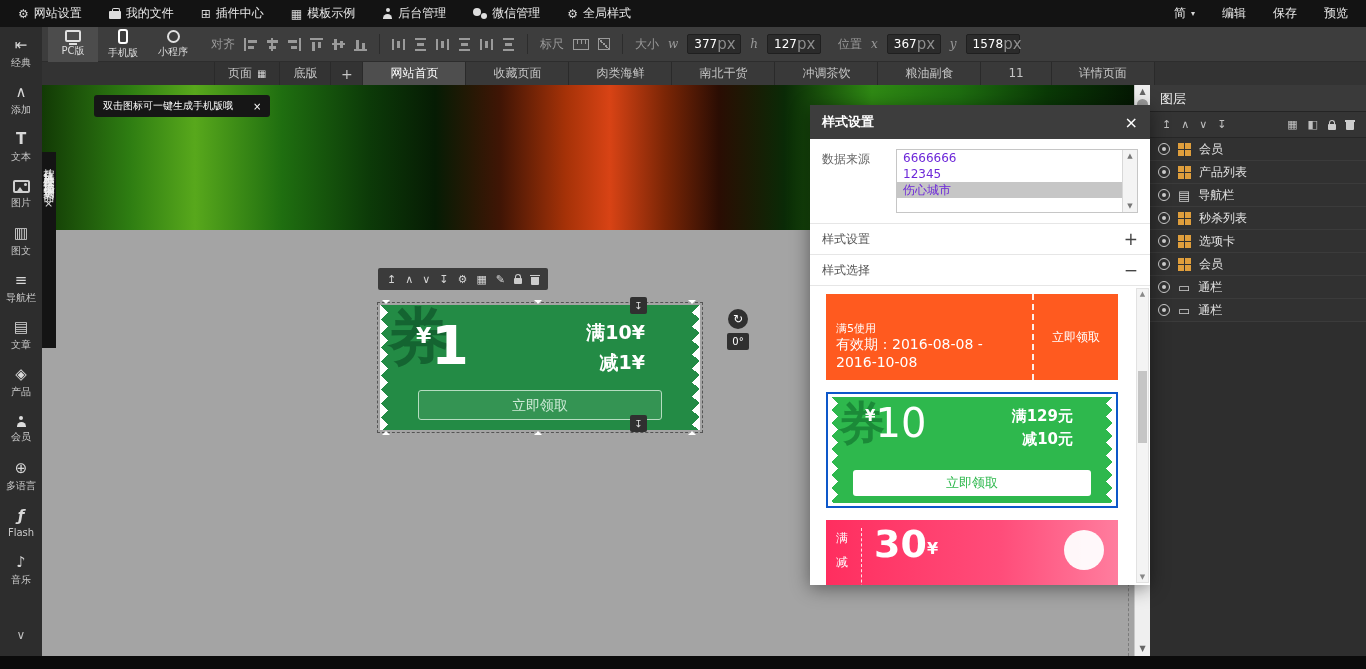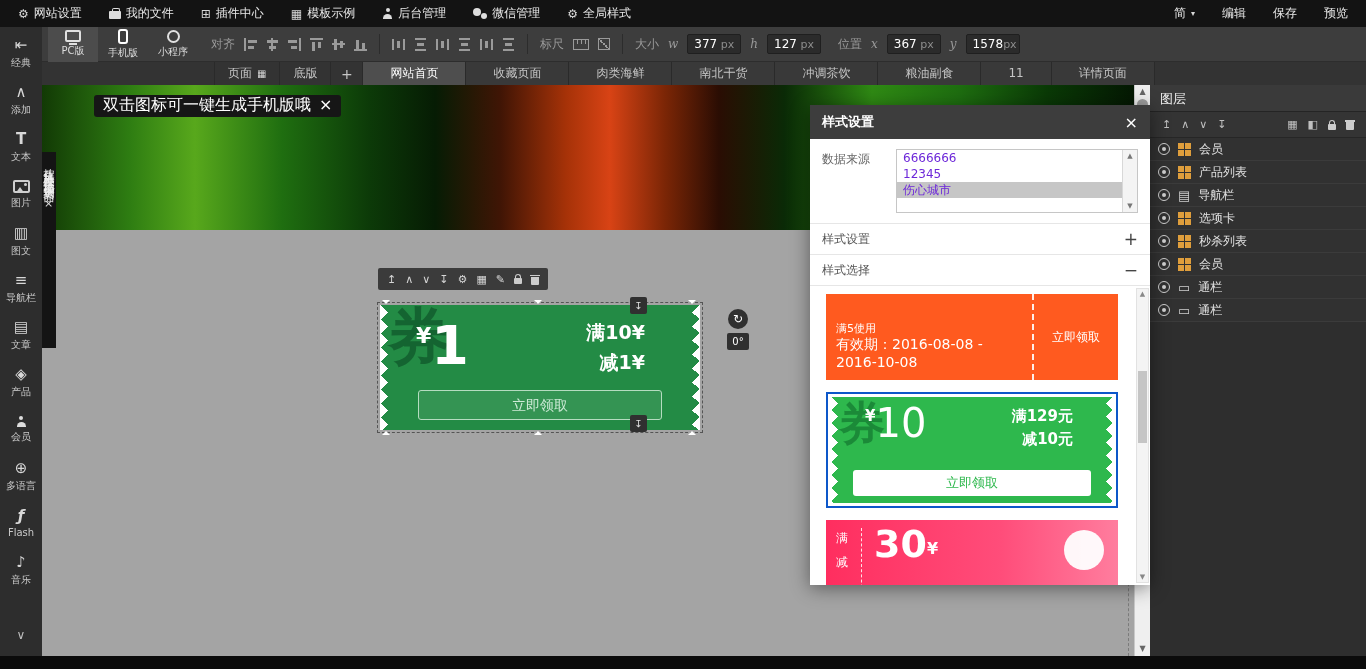--- a/index.html
+++ b/index.html
@@ -31,21 +31,21 @@
   .ia.am{background:linear-gradient(#9a9a9a,#9a9a9a) 0 5px/13px 2px no-repeat,linear-gradient(#9a9a9a,#9a9a9a) 2px 1px/3px 11px no-repeat,linear-gradient(#9a9a9a,#9a9a9a) 8px 3px/3px 7px no-repeat}
   .ia.ab{background:linear-gradient(#9a9a9a,#9a9a9a) 0 11px/13px 2px no-repeat,linear-gradient(#9a9a9a,#9a9a9a) 2px 2px/3px 9px no-repeat,linear-gradient(#9a9a9a,#9a9a9a) 8px 5px/3px 6px no-repeat}
   .ia.dh{background:linear-gradient(#9a9a9a,#9a9a9a) 0 1px/2px 11px no-repeat,linear-gradient(#9a9a9a,#9a9a9a) 5px 3px/3px 7px no-repeat,linear-gradient(#9a9a9a,#9a9a9a) 11px 1px/2px 11px no-repeat}
   .ia.dv{background:linear-gradient(#9a9a9a,#9a9a9a) 1px 0/11px 2px no-repeat,linear-gradient(#9a9a9a,#9a9a9a) 3px 5px/7px 3px no-repeat,linear-gradient(#9a9a9a,#9a9a9a) 1px 11px/11px 2px no-repeat}
   .ir{width:16px;height:11px;border:1px solid #9a9a9a;display:inline-block;flex:0 0 auto;
     background:linear-gradient(#9a9a9a,#9a9a9a) 3px 0/1px 4px no-repeat,linear-gradient(#9a9a9a,#9a9a9a) 7px 0/1px 4px no-repeat,linear-gradient(#9a9a9a,#9a9a9a) 11px 0/1px 4px no-repeat}
   .ir2{width:12px;height:12px;border:1px solid #9a9a9a;display:inline-block;flex:0 0 auto;
     background:linear-gradient(45deg,rgba(0,0,0,0) 45%,#9a9a9a 45%,#9a9a9a 55%,rgba(0,0,0,0) 55%)}
   .nf{display:flex;align-items:center;justify-content:space-between;background:#2b2b2b;border:1px solid #1f1f1f;border-radius:2px;
     height:20px;padding:0 6px;color:#fff;width:54px;flex:0 0 auto}
-  .nfu{color:#8d8d8d;font-size:11px}
+  .nfu{color:#8d8d8d;font-size:15px}
   .axis{font-style:italic;color:#9a9a9a;font-family:"DejaVu Serif","Liberation Serif",serif}
 
   
   .tabrow{position:absolute;left:42px;top:62px;width:1324px;height:23px;background:#333;display:flex;color:#c6c6c6;z-index:20}
   .trbtn{padding:0 13px;display:flex;align-items:center;gap:5px;border-right:1px solid #2a2a2a;height:23px}
   .trbtn.first{margin-left:172px;border-left:1px solid #2a2a2a}
   .trbtn.addb{width:32px;justify-content:center;font-size:14px}
   .tab{padding:0 27px;line-height:23px;border-right:1px solid #2a2a2a;background:#393939;white-space:nowrap}
   .tab.active{background:#4e4e4e;color:#fff}
 
@@ -53,21 +53,21 @@
   .sidebar{position:absolute;left:0;top:27px;width:42px;bottom:13px;background:#2d2d2d;z-index:25;padding-top:3px}
   .sb-item{width:42px;height:47px;display:flex;flex-direction:column;align-items:center;justify-content:center;gap:3px;color:#c9c9c9;font-size:10px}
   .sb-item .glyph{font-size:15px;color:#d8d8d8}
   .sb-collapse{position:absolute;bottom:14px;left:0;width:42px;text-align:center;color:#bdbdbd;font-size:12px}
 
   
   .canvas{position:absolute;left:42px;top:85px;width:1092px;height:571px;background:#a4a4a4;overflow:hidden;z-index:5}
   .banner{position:absolute;left:0;top:0;width:1092px;height:145px;
     background:linear-gradient(90deg,#123a05 0%,#2e7d12 8%,#58a81c 14%,#1f6e10 22%,#0c3a08 30%,#061c04 36%,#401505 42%,#a63208 48%,#d84315 52%,#7c2606 57%,#2a0d03 62%,#0a2a06 68%,#2f8a14 76%,#1e6e10 84%,#0a3a06 92%,#041803 100%)}
   .cv-tooltip{position:absolute;left:52px;top:10px;height:22px;background:#161616;color:#fff;border-radius:3px;
-    padding:0 9px;display:flex;gap:8px;font-size:16px}
+    padding:0 9px;display:flex;align-items:center;gap:20px;font-size:10px}
   .draghint{position:absolute;left:0;top:67px;width:14px;height:196px;background:#141414;color:#f0f0f0;font-size:11px;
     writing-mode:vertical-rl;letter-spacing:2px;padding:7px 1px;text-align:left}
   .dh-close{margin-top:6px;color:#ddd}
   .seltb{position:absolute;left:336px;top:183px;height:22px;background:#3b3b3b;display:flex;align-items:center;gap:9px;
     padding:0 9px;color:#d6d6d6;border-radius:2px}
   .seltb .glyph{font-size:11px;color:#d6d6d6}
   .coupon{position:absolute;left:338px;top:220px;width:320px;height:125px;background:#238b45;outline:1px dashed #555;outline-offset:2px}
   .teeth{position:absolute;top:0;bottom:0;width:8px}
   .teeth.tl{left:0;background-image:conic-gradient(from 225deg at 100% 50%,#fff 0 90deg,rgba(255,255,255,0) 90deg);background-size:8px 14px;background-repeat:repeat-y}
   .teeth.tr{right:0;background-image:conic-gradient(from 45deg at 0% 50%,#fff 0 90deg,rgba(255,255,255,0) 90deg);background-size:8px 14px;background-repeat:repeat-y}
@@ -446,26 +446,26 @@
       <span>产品列表</span>
     </div>
   <div class="ly-row">
       <span class="ieye"></span>
       <span class="lyglyph">▤</span>
       <span>导航栏</span>
     </div>
   <div class="ly-row">
       <span class="ieye"></span>
       <span class="ig4"></span>
+      <span>秒杀列表</span>
+    </div>
+  <div class="ly-row">
+      <span class="ieye"></span>
+      <span class="ig4"></span>
       <span>选项卡</span>
-    </div>
-  <div class="ly-row">
-      <span class="ieye"></span>
-      <span class="ig4"></span>
-      <span>秒杀列表</span>
     </div>
   <div class="ly-row">
       <span class="ieye"></span>
       <span class="ig4"></span>
       <span>会员</span>
     </div>
   <div class="ly-row">
       <span class="ieye"></span>
       <span class="lyglyph">▭</span>
       <span>通栏</span>

